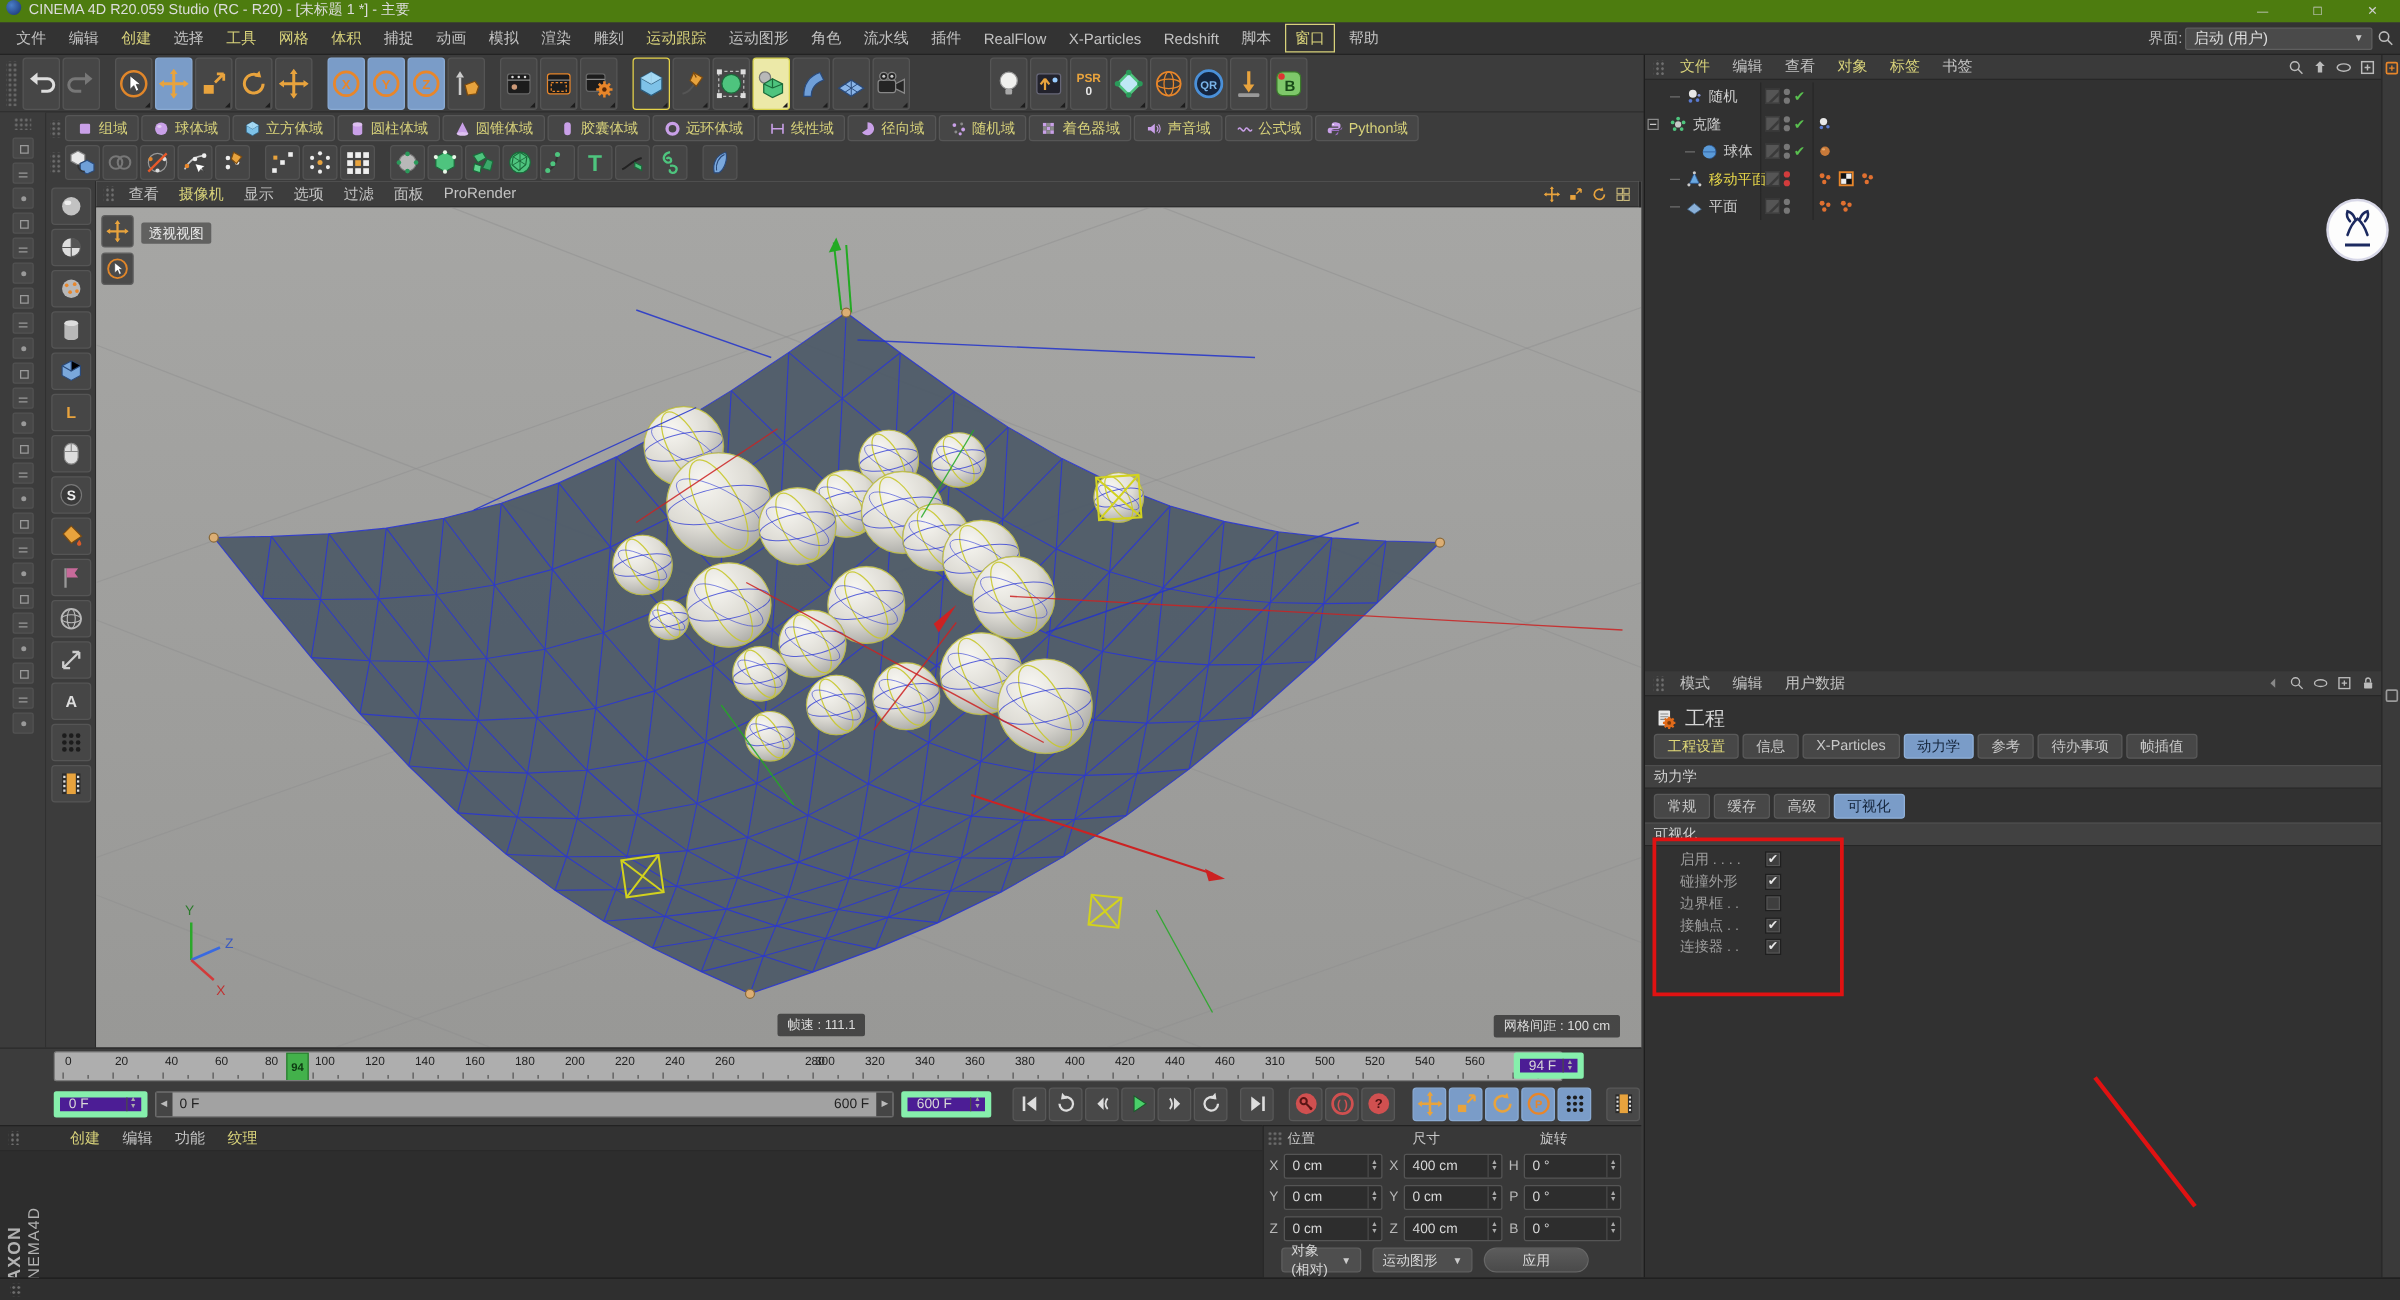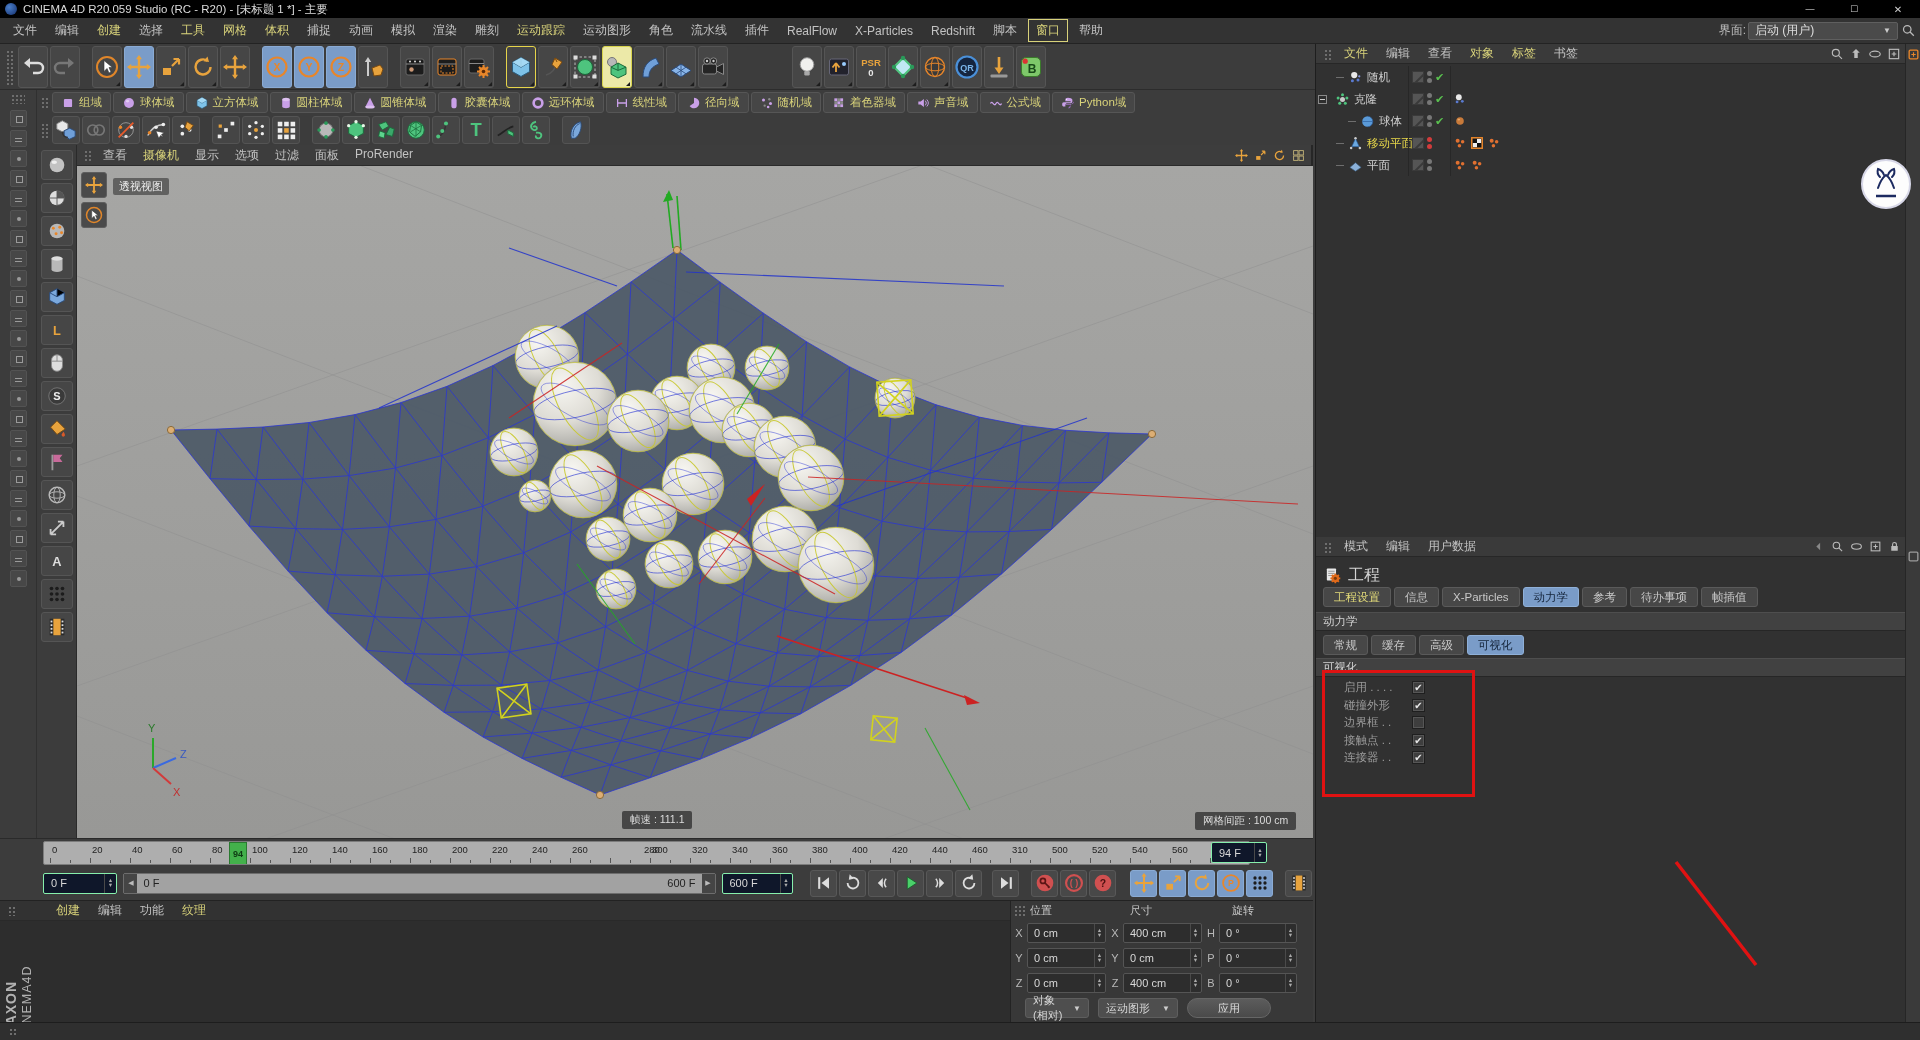--- a/index.html
+++ b/index.html
@@ -1,20 +1,20 @@
 <!DOCTYPE html>
 <html><head>
 <meta charset="utf-8">
 <style>
 *{margin:0;padding:0;box-sizing:border-box;cursor:default;user-select:none}
 body{background:#181818;font-family:"Liberation Sans","DejaVu Sans",sans-serif}
 #app{position:relative;width:1920px;height:1040px;background:#3c3c3c;overflow:hidden;color:#c8c8c8;font-size:12px}
 .abs{position:absolute}
 
-#titlebar{left:0;top:0;width:1920px;height:18px;background:#000000;display:flex;align-items:center}
+#titlebar{left:0;top:0;width:1920px;height:18px;background:#4d7c0f;display:flex;}
 #titlebar .appico{width:12px;height:12px;border-radius:50%;background:radial-gradient(circle at 35% 35%,#4a7ec8,#15306e);margin:0 6px 0 5px}
 #titlebar .ttl{color:#dcdcdc;font-size:11.5px}
 #winbtns{margin-left:auto;display:flex;height:18px}
 .winbtn{width:44px;height:18px;display:flex;align-items:center;justify-content:center;color:#cfcfcf;font-size:9px}
 .winbtn.close{font-size:10px}
 
 #menubar{left:0;top:18px;width:1920px;height:26px;background:#333333;border-bottom:1px solid #232323;display:flex;align-items:center;padding-left:4px}
 .menu-item{padding:4px 9px;color:#c3c3c3;font-size:12px;white-space:nowrap}
 .menu-item.accent{color:#d8d27a}
 .menu-item.boxed{color:#d8d27a;border:1px solid #d8d27a;padding:2px 7px;margin:0 2px}
@@ -92,21 +92,21 @@
 
 #rulerrow{left:0;top:838px;width:1313px;height:28px;background:#3c3c3c;border-top:1px solid #2a2a2a;display:flex;align-items:center}
 #ruler{position:relative;left:43px;width:1207px;height:24px;background:#aeaeae;border:1px solid #7c7c7c;border-radius:2px;overflow:hidden}
 .tickl{position:absolute;top:2px;font-size:9.5px;color:#222}
 .tickm{position:absolute;bottom:1px;width:1px;height:5px;background:#555}
 .tickm.minor{height:3px}
 #playhead{position:absolute;top:0;width:18px;height:24px;background:#43b14b;border:1px solid #2a7a30;display:flex;align-items:center;justify-content:center;color:#0e3a12;font-size:9px;font-weight:bold}
 #curframe{position:relative;margin-left:4px;width:56px}
 
 #transrow{left:0;top:866px;width:1313px;height:34px;background:#3c3c3c;display:flex;align-items:center}
-.spin{position:relative;height:21px;background:#0f172a;border:1px solid #86efac;border-radius:2px;display:flex;align-items:center;color:#d8d8d8;font-size:11px;padding:0 14px 0 7px}
+.spin{position:relative;height:21px;background:#4c1d95;border:5px solid #86efac;border-radius:2px;display:flex;align-items:center;color:#d8d8d8;font-size:11px;padding:0 14px 0 7px}
 .spin .arrows{position:absolute;right:1px;top:0;height:100%;width:11px;border-left:1px solid #4a4a4a;display:flex;flex-direction:column;align-items:center;justify-content:center;font-size:5.5px;color:#aaa;line-height:5px}
 #rangebar{position:relative;height:21px;background:#a2a2a2;border:1px solid #6d6d6d;border-radius:2px;display:flex;align-items:center;color:#222;font-size:11px}
 .rhandle{width:13px;height:100%;background:#454545;color:#bbb;font-size:7px;display:flex;align-items:center;justify-content:center}
 .trbtn{position:relative;width:27px;height:27px;margin:0 1px;background:#484848;border:1px solid #585858;border-radius:3px;display:flex;align-items:center;justify-content:center;flex:none}
 .trbtn.bgblue{background:#7a9cc8;border-color:#8aabd4}
 
 #materials{left:0;top:900px;width:1010px;height:122px;background:#323232;border-top:1px solid #222}
 #matmenu{display:flex;align-items:center;height:20px;border-bottom:1px solid #292929;padding-left:4px}
 #matmenu .pad{width:28px}
 #matarea{height:102px;background:#2d2d2d}

